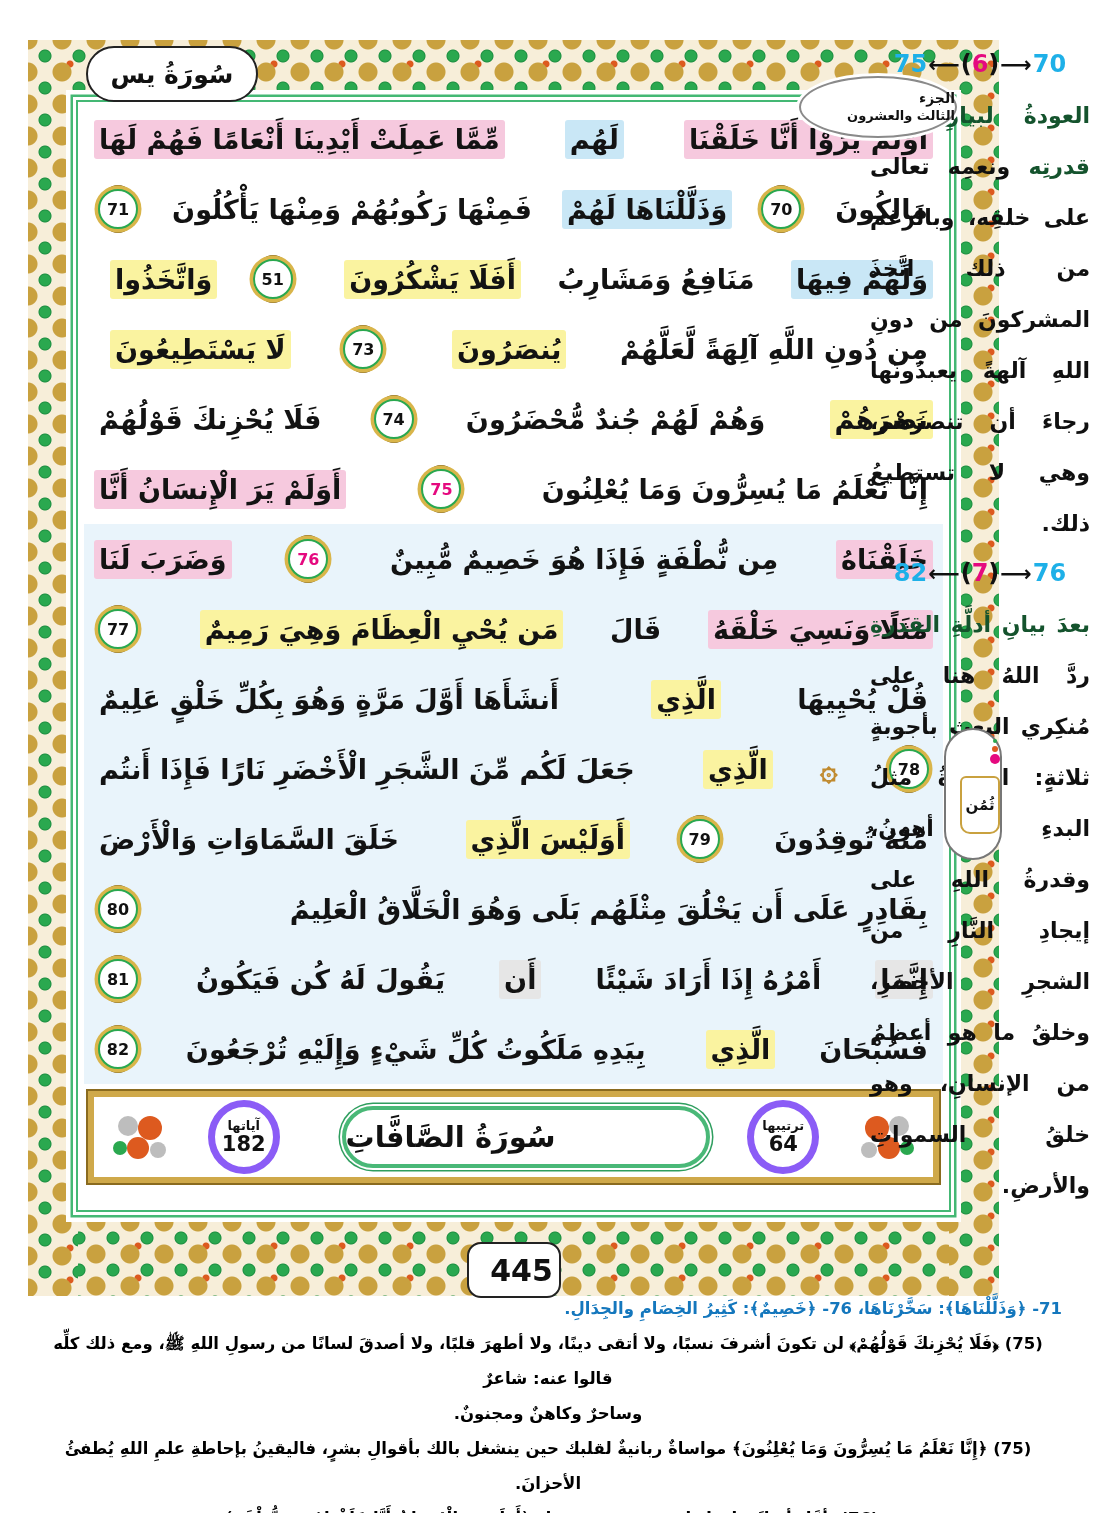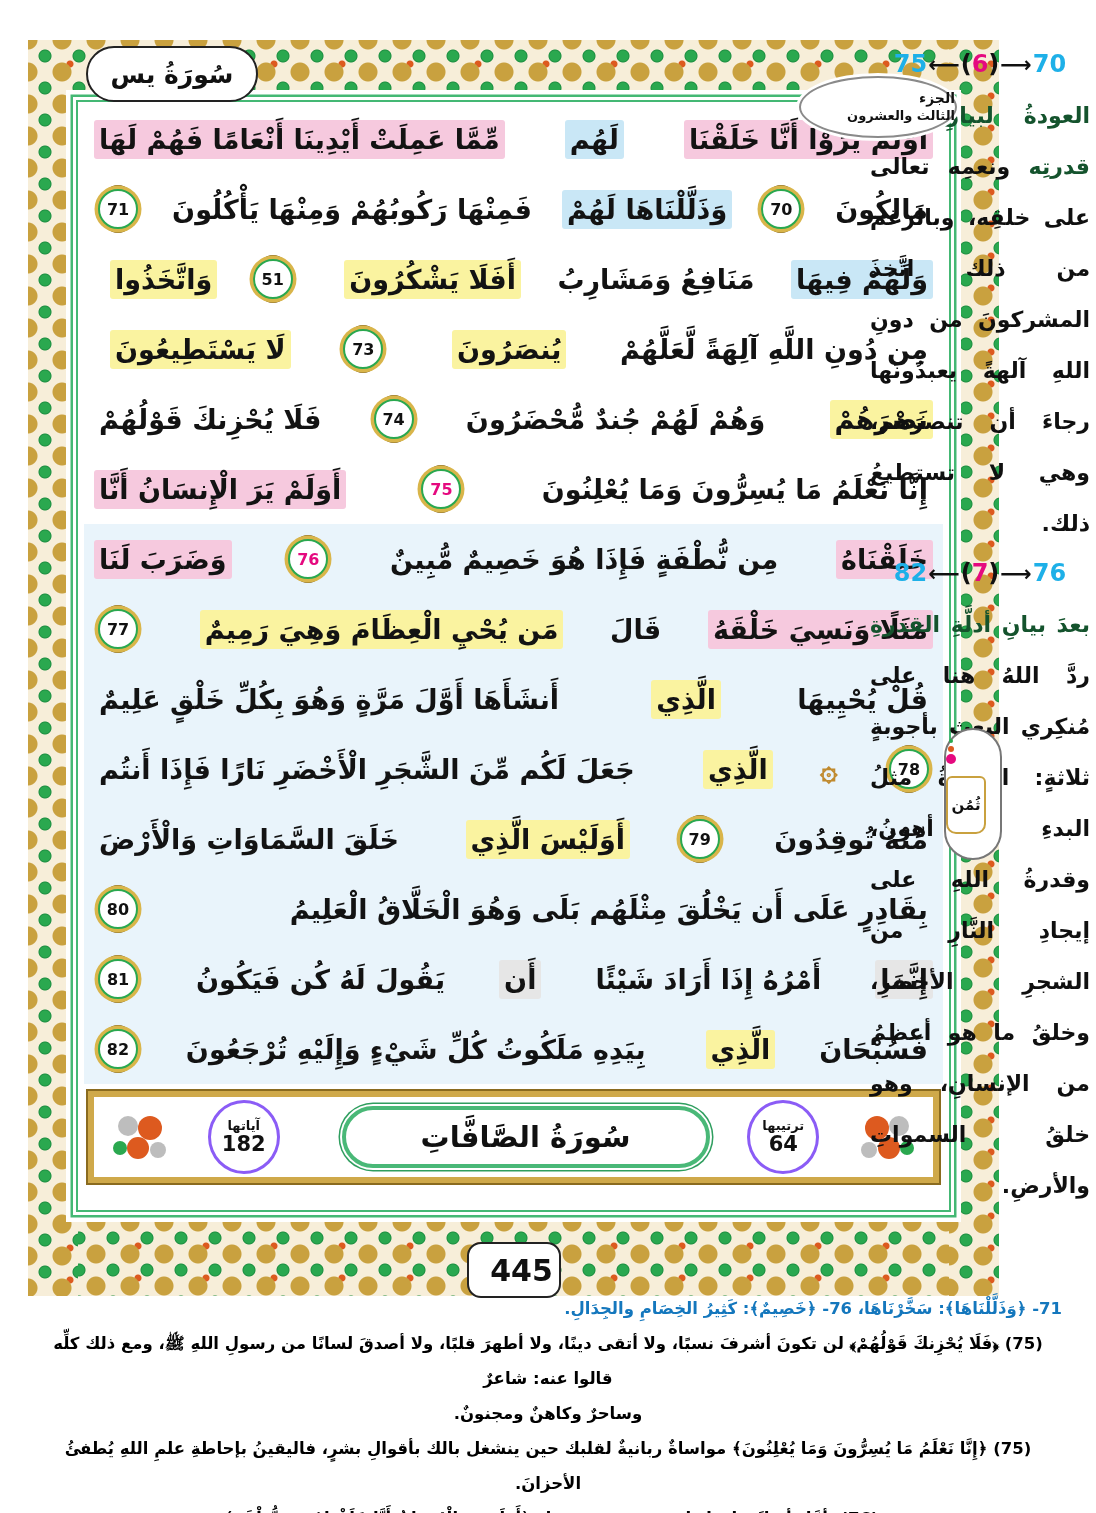--- a/index.html
+++ b/index.html
@@ -89,46 +89,46 @@
     display:flex; flex-direction:column; align-items:flex-end; justify-content:center;
     font-weight:bold; color:#111; text-align:center; line-height:1.25;margin-top:32px;
   }
   .juz-label .l1 { font-size:14px; }
   .juz-label .l2 { font-size:13px; }
 
   
   .thumn {
     position:absolute; right:-3px; top:688px; width:58px; height:132px; z-index:5;
     background:#ffffff; border:2px solid #777; border-radius:29px;
-    display:flex; flex-direction:column; align-items:flex-start; justify-content:center; gap:4px;
+    display:flex; flex-direction:column; align-items:flex-end; justify-content:center; gap:4px;
   }
   .thumn .finial { width:10px; height:10px; border-radius:50%; background:#e5097f; box-shadow:0 -10px 0 -2px #dd5a1f, 0 -18px 0 -3px #2aa84f; margin-bottom:8px; }
   .thumn .inner {
     width:40px; height:58px; border:2px solid #c9a13f; border-radius:6px 6px 10px 10px;
     display:flex; align-items:center; justify-content:center;
     font-size:15px; font-weight:bold; color:#111;
   }
 
   
   .band-saffat {
     height:96px; margin:5px 2px 4px; background:#ffffff;
     border:2.5px solid #8a6b1f;
     box-shadow: inset 0 0 0 6px #cfa94a, inset 0 0 0 8px #ffffff;
     display:flex; direction:rtl; align-items:center; justify-content:space-between;
     padding:12px 18px;
   }
   .saffat-center {
     width:368px; height:62px; border:4px solid #49b877; border-radius:34px;
-    background:#ffffff; display:flex; align-items:center; justify-content:center;
+    background:#ffffff; display:flex; align-items:center; justify-content:flex-end;
     font-size:29px; font-weight:bold; color:#111;
     box-shadow:0 0 0 2px #fff, 0 0 0 3.5px #2f9e5f;
     margin-left:24px;
   }
   .oval {
-    width:72px; height:74px; border:3px solid #8b5cf6; border-radius:50%;
+    width:72px; height:74px; border:7px solid #8b5cf6; border-radius:50%;
     background:#fff; display:flex; flex-direction:column; align-items:center; justify-content:center;
     font-weight:bold; color:#111; line-height:1.05;
   }
   .oval .lbl { font-size:13px; }
   .oval .num { font-size:21px; }
   .floral { width:64px; height:58px; }
 
   
   .page-num {
     position:absolute; left:50%; bottom:-2px; transform:translateX(-50%); z-index:6;

